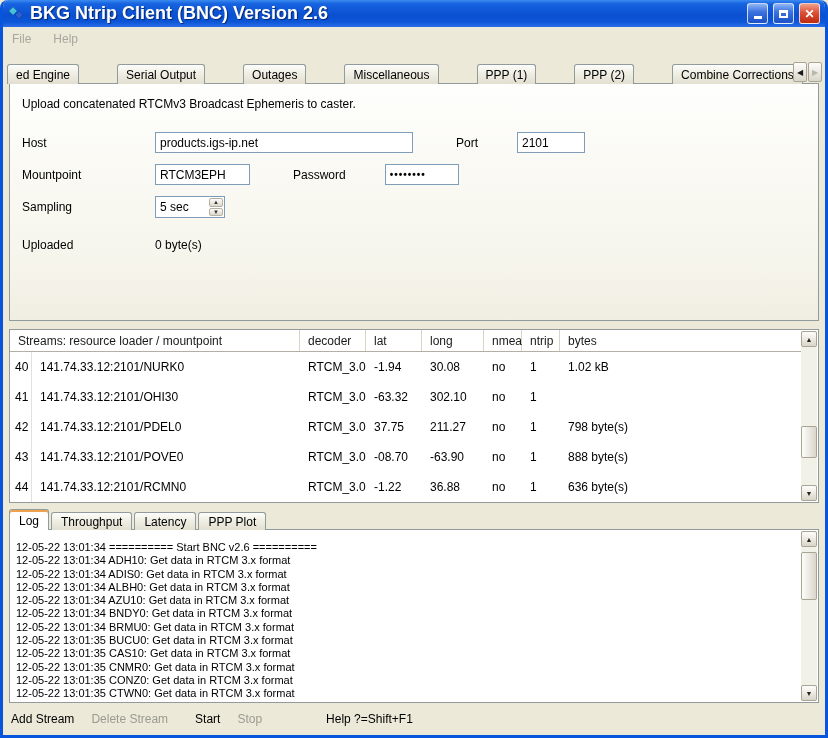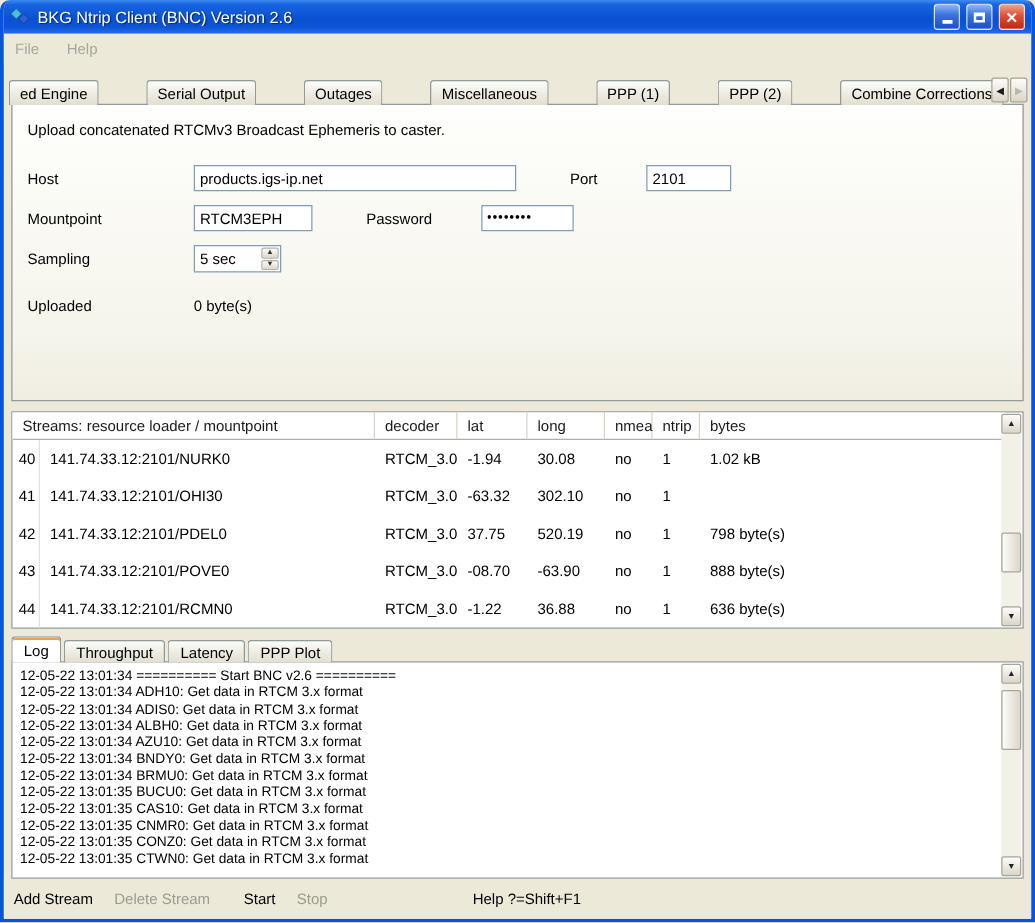--- a/index.html
+++ b/index.html
@@ -6,21 +6,21 @@
   html,body { width:828px; height:738px; background:#ece9d8; font-family:"Liberation Sans", sans-serif; font-size:12px; color:#000; overflow:hidden; }
 
   .window { width:828px; height:738px; display:flex; flex-direction:column;
     border-left:3px solid #0855dd; border-right:3px solid #0855dd; border-bottom:3px solid #0855dd;
     border-radius:8px 8px 0 0; overflow:hidden; background:#ece9d8; }
 
   
   .titlebar { height:27px; flex:0 0 27px; display:flex; align-items:center; gap:5px; padding:0 5px;
     background:linear-gradient(180deg,#3a8bf0 0%,#1763e0 14%,#0a51d2 55%,#0c55d6 80%,#2a6ce8 100%); }
   .app-icon { width:17px; height:17px; flex:0 0 17px; }
-  .win-title { flex:1; color:#fff; font-weight:normal; font-size:13px; text-shadow:1px 1px 1px rgba(0,0,20,.55); white-space:nowrap; overflow:hidden; }
+  .win-title { flex:1; color:#fff; font-weight:bold; font-size:18px; text-shadow:1px 1px 1px rgba(0,0,20,.55); white-space:nowrap; overflow:hidden; }
   .tb-btn { width:21px; height:21px; border-radius:3px; border:1px solid rgba(255,255,255,.75);
     background:linear-gradient(180deg,#8fb6f5 0%,#3d74e0 40%,#1f55c8 90%); display:flex; align-items:center; justify-content:center; }
   .tb-btn.close { background:linear-gradient(180deg,#f0a08a 0%,#dd5038 45%,#bf2d12 95%); }
   .glyph-min { width:8px; height:3px; background:#fff; margin-top:8px; }
   .glyph-max { width:9px; height:8px; border:2px solid #fff; border-top-width:3px; }
   .glyph-close { color:#fff; font-size:12px; font-weight:bold; line-height:1; }
 
   
   .menubar { height:24px; flex:0 0 24px; display:flex; align-items:center; gap:22px; padding:0 9px; background:#ece9d8; }
   .menu-item { color:#a7a79d; }
@@ -79,32 +79,32 @@
     background:linear-gradient(90deg,#fdfdfb,#d9d6c9); }
   .thumb-streams { top:57%; height:32px; }
   .thumb-log { top:5px; height:48px; }
 
   
   .btabbar { flex:0 0 21px; display:flex; align-items:flex-end; margin:6px 0 -1px 6px; position:relative; z-index:2; }
   .btab { height:18px; padding:2px 9px 0 9px; margin-right:2px; white-space:nowrap;
     border:1px solid #919b9c; border-bottom:none; border-radius:3px 3px 0 0;
     background:linear-gradient(180deg,#fdfdfb 0%,#f1f0e6 40%,#e2dfd0 100%); }
   .btab.selected { height:21px; padding-top:4px; background:#fff; box-shadow:inset 0 2px 0 #f0a14c; }
-  .logpanel { flex:0 0 174px; margin:0 6px; border:1px solid #919b9c; background:#fff; position:relative; padding:5px 20px 0 6px; overflow:hidden; }
+  .logpanel { flex:0 0 174px; margin:0 6px; border:1px solid #919b9c; background:#fff; position:relative; padding:11px 20px 0 6px; overflow:hidden; }
   .log-line { font-size:11px; line-height:13.3px; white-space:nowrap; }
 
   
   .statusbar { flex:1; display:flex; align-items:center; padding:8px 8px; background:#ece9d8; }
   .sb-item { margin-right:0; }
   .sb-enabled { color:#000; }
   .sb-disabled { color:#9b9b91; }
   .m-del { margin-left:17px; }
   .m-start { margin-left:27px; }
   .m-stop { margin-left:17px; }
-  .m-help { margin-left:116px; color:#000; }
+  .m-help { margin-left:64px; color:#000; }
 </style>
 </head>
 <body>
 
 <div class="window">
 
   <div class="titlebar">
     <svg class="app-icon" viewBox="0 0 17 17">
       <polygon points="5,2 9,6 5,10 1,6" fill="#49c2d8" stroke="#1a7a9a" stroke-width="0.6"></polygon>
       <polygon points="11,6 15,10 11,14 7,10" fill="#2d5fd0" stroke="#123a90" stroke-width="0.6"></polygon>
@@ -212,21 +212,21 @@
       <div class="c c-lat">-63.32</div>
       <div class="c c-lon">302.10</div>
       <div class="c c-nme">no</div>
       <div class="c c-ntr">1</div>
     </div>
     <div class="srow">
       <div class="c c-num">42</div>
       <div class="c c-res">141.74.33.12:2101/PDEL0</div>
       <div class="c c-dec">RTCM_3.0</div>
       <div class="c c-lat">37.75</div>
-      <div class="c c-lon">520.19</div>
+      <div class="c c-lon">211.27</div>
       <div class="c c-nme">no</div>
       <div class="c c-ntr">1</div>
       <div class="c c-byt">798 byte(s)</div>
     </div>
     <div class="srow">
       <div class="c c-num">43</div>
       <div class="c c-res">141.74.33.12:2101/POVE0</div>
       <div class="c c-dec">RTCM_3.0</div>
       <div class="c c-lat">-08.70</div>
       <div class="c c-lon">-63.90</div>

